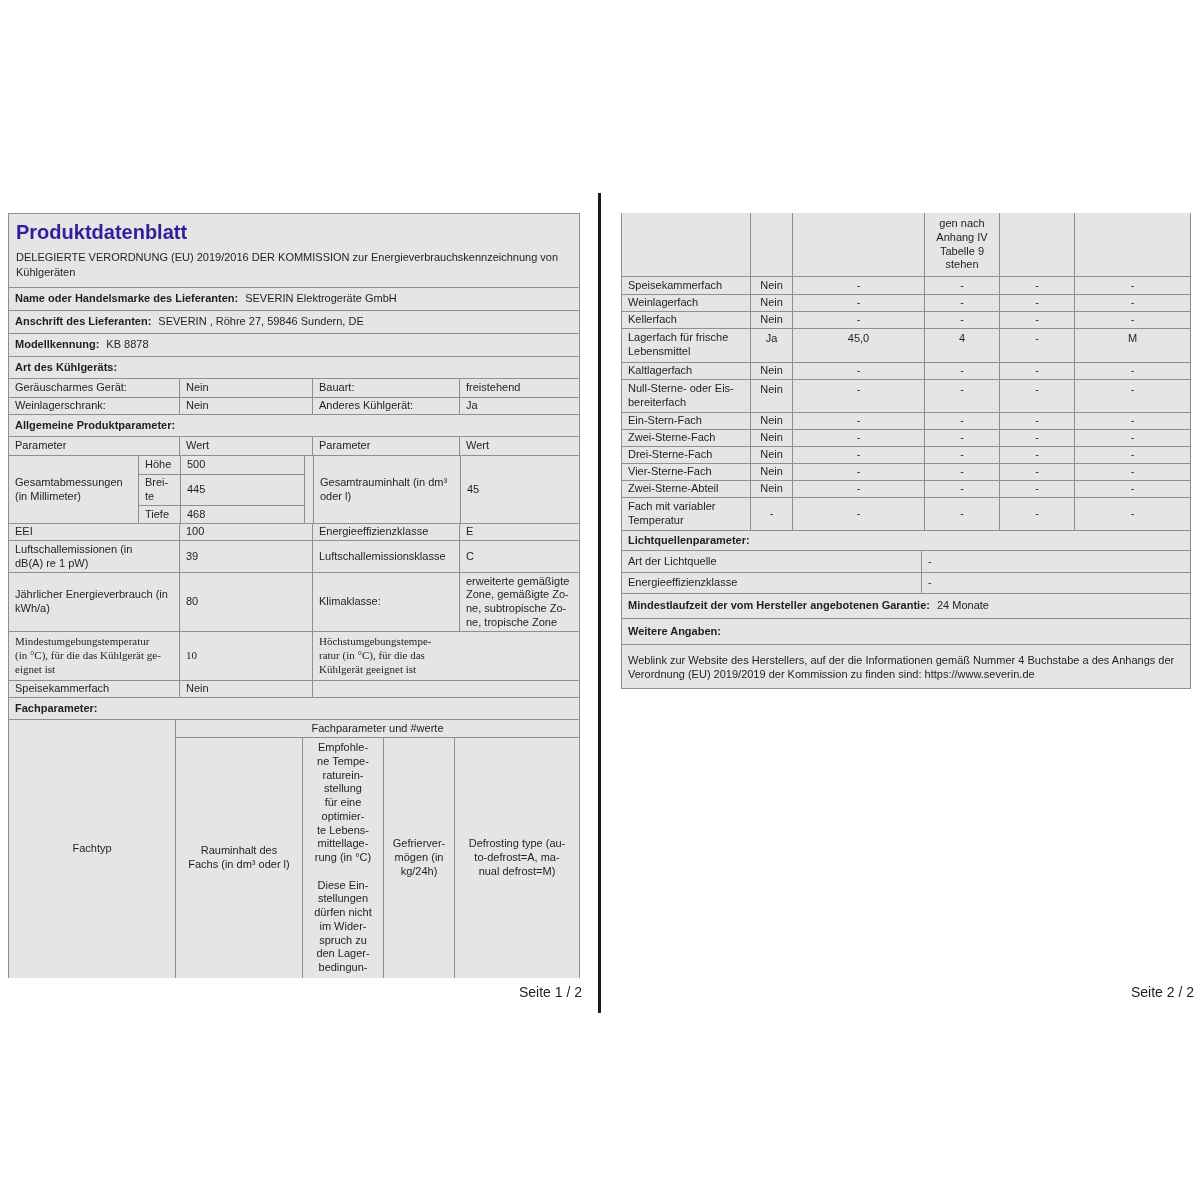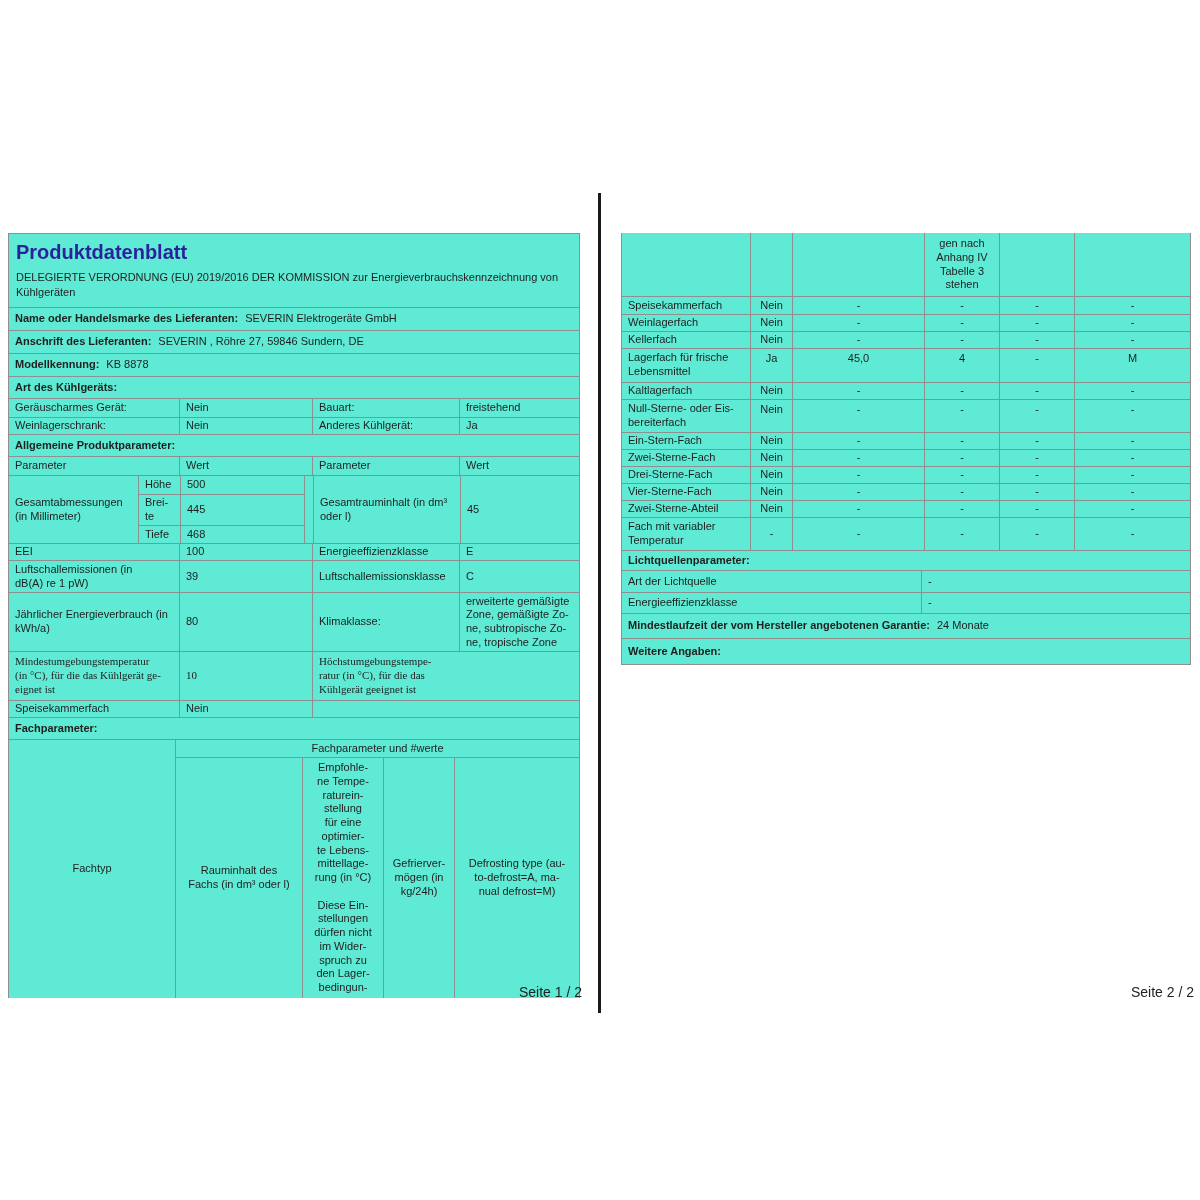--- a/index.html
+++ b/index.html
@@ -3,21 +3,21 @@
 <meta charset="utf-8">
 <style>
   :root { --bc:#8f8f8f; --txt:#1f1f1f; --title:#2e1f9c; }
   * { box-sizing:border-box; margin:0; padding:0; }
   html,body { background:#fff; }
   .canvas {
     position:relative; width:1200px; height:1200px; background:#ffffff;
     font-family:"Liberation Sans", "DejaVu Sans", sans-serif;
     font-size:11px; color:var(--txt); line-height:1.25;
   }
-  .page { position:absolute; background:#5eead4;margin-top:20px; }
+  .page { position:absolute; background:#e5e5e5; }
   .page1 { left:8px; top:213px; width:572px; border:1px solid var(--bc); border-bottom:none; }
   .page2 { left:621px; top:213px; width:570px; border-left:1px solid var(--bc); border-right:1px solid var(--bc); }
   .row { border-bottom:1px solid var(--bc); display:flex; align-items:center; overflow:hidden; }
   .c { padding:2px 6px; display:flex; align-items:center; overflow:hidden; }
   .bl { border-left:1px solid var(--bc); }
   .ctr { justify-content:center; text-align:center; }
   .top { align-items:flex-start; }
   .pre { white-space:pre-line; }
   .b { font-weight:bold; }
   .val { margin-left:7px; }
@@ -232,21 +232,21 @@
 
   <div class="page page2">
 
     <div class="row" style="height:64px;">
       <div class="p2grid">
         <div class="c"></div>
         <div class="c bl"></div>
         <div class="c bl"></div>
         <div class="c bl ctr pre">gen nach
 Anhang IV
-Tabelle 3
+Tabelle 9
 stehen</div>
         <div class="c bl"></div>
         <div class="c bl"></div>
       </div>
     </div>
 
     <div class="row" style="height:18px;">
       <div class="p2grid">
         <div class="c">Speisekammerfach</div>
         <div class="c bl ctr">Nein</div>
@@ -407,19 +407,25 @@
         <span class="val">24 Monate</span>
       </div>
     </div>
 
     <div class="row" style="height:26px;">
       <div class="c">
           <span class="b">Weitere Angaben:</span>
         </div>
     </div>
 
+    <div class="row" style="height:44px;">
+      <div class="c" style="display:block; padding-top:5px;">
+        <span class="pre">Weblink zur Website des Herstellers, auf der die Informationen gemäß Nummer 4 Buchstabe a des Anhangs der
+Verordnung (EU) 2019/2019 der Kommission zu finden sind: </span><span>https://www.severin.de</span>
+      </div>
+    </div>
 
   </div>
 
   <div class="pagenum pagenum1">Seite 1 / 2</div>
   <div class="pagenum pagenum2">Seite 2 / 2</div>
 
 </div>
 
 </body></html>

